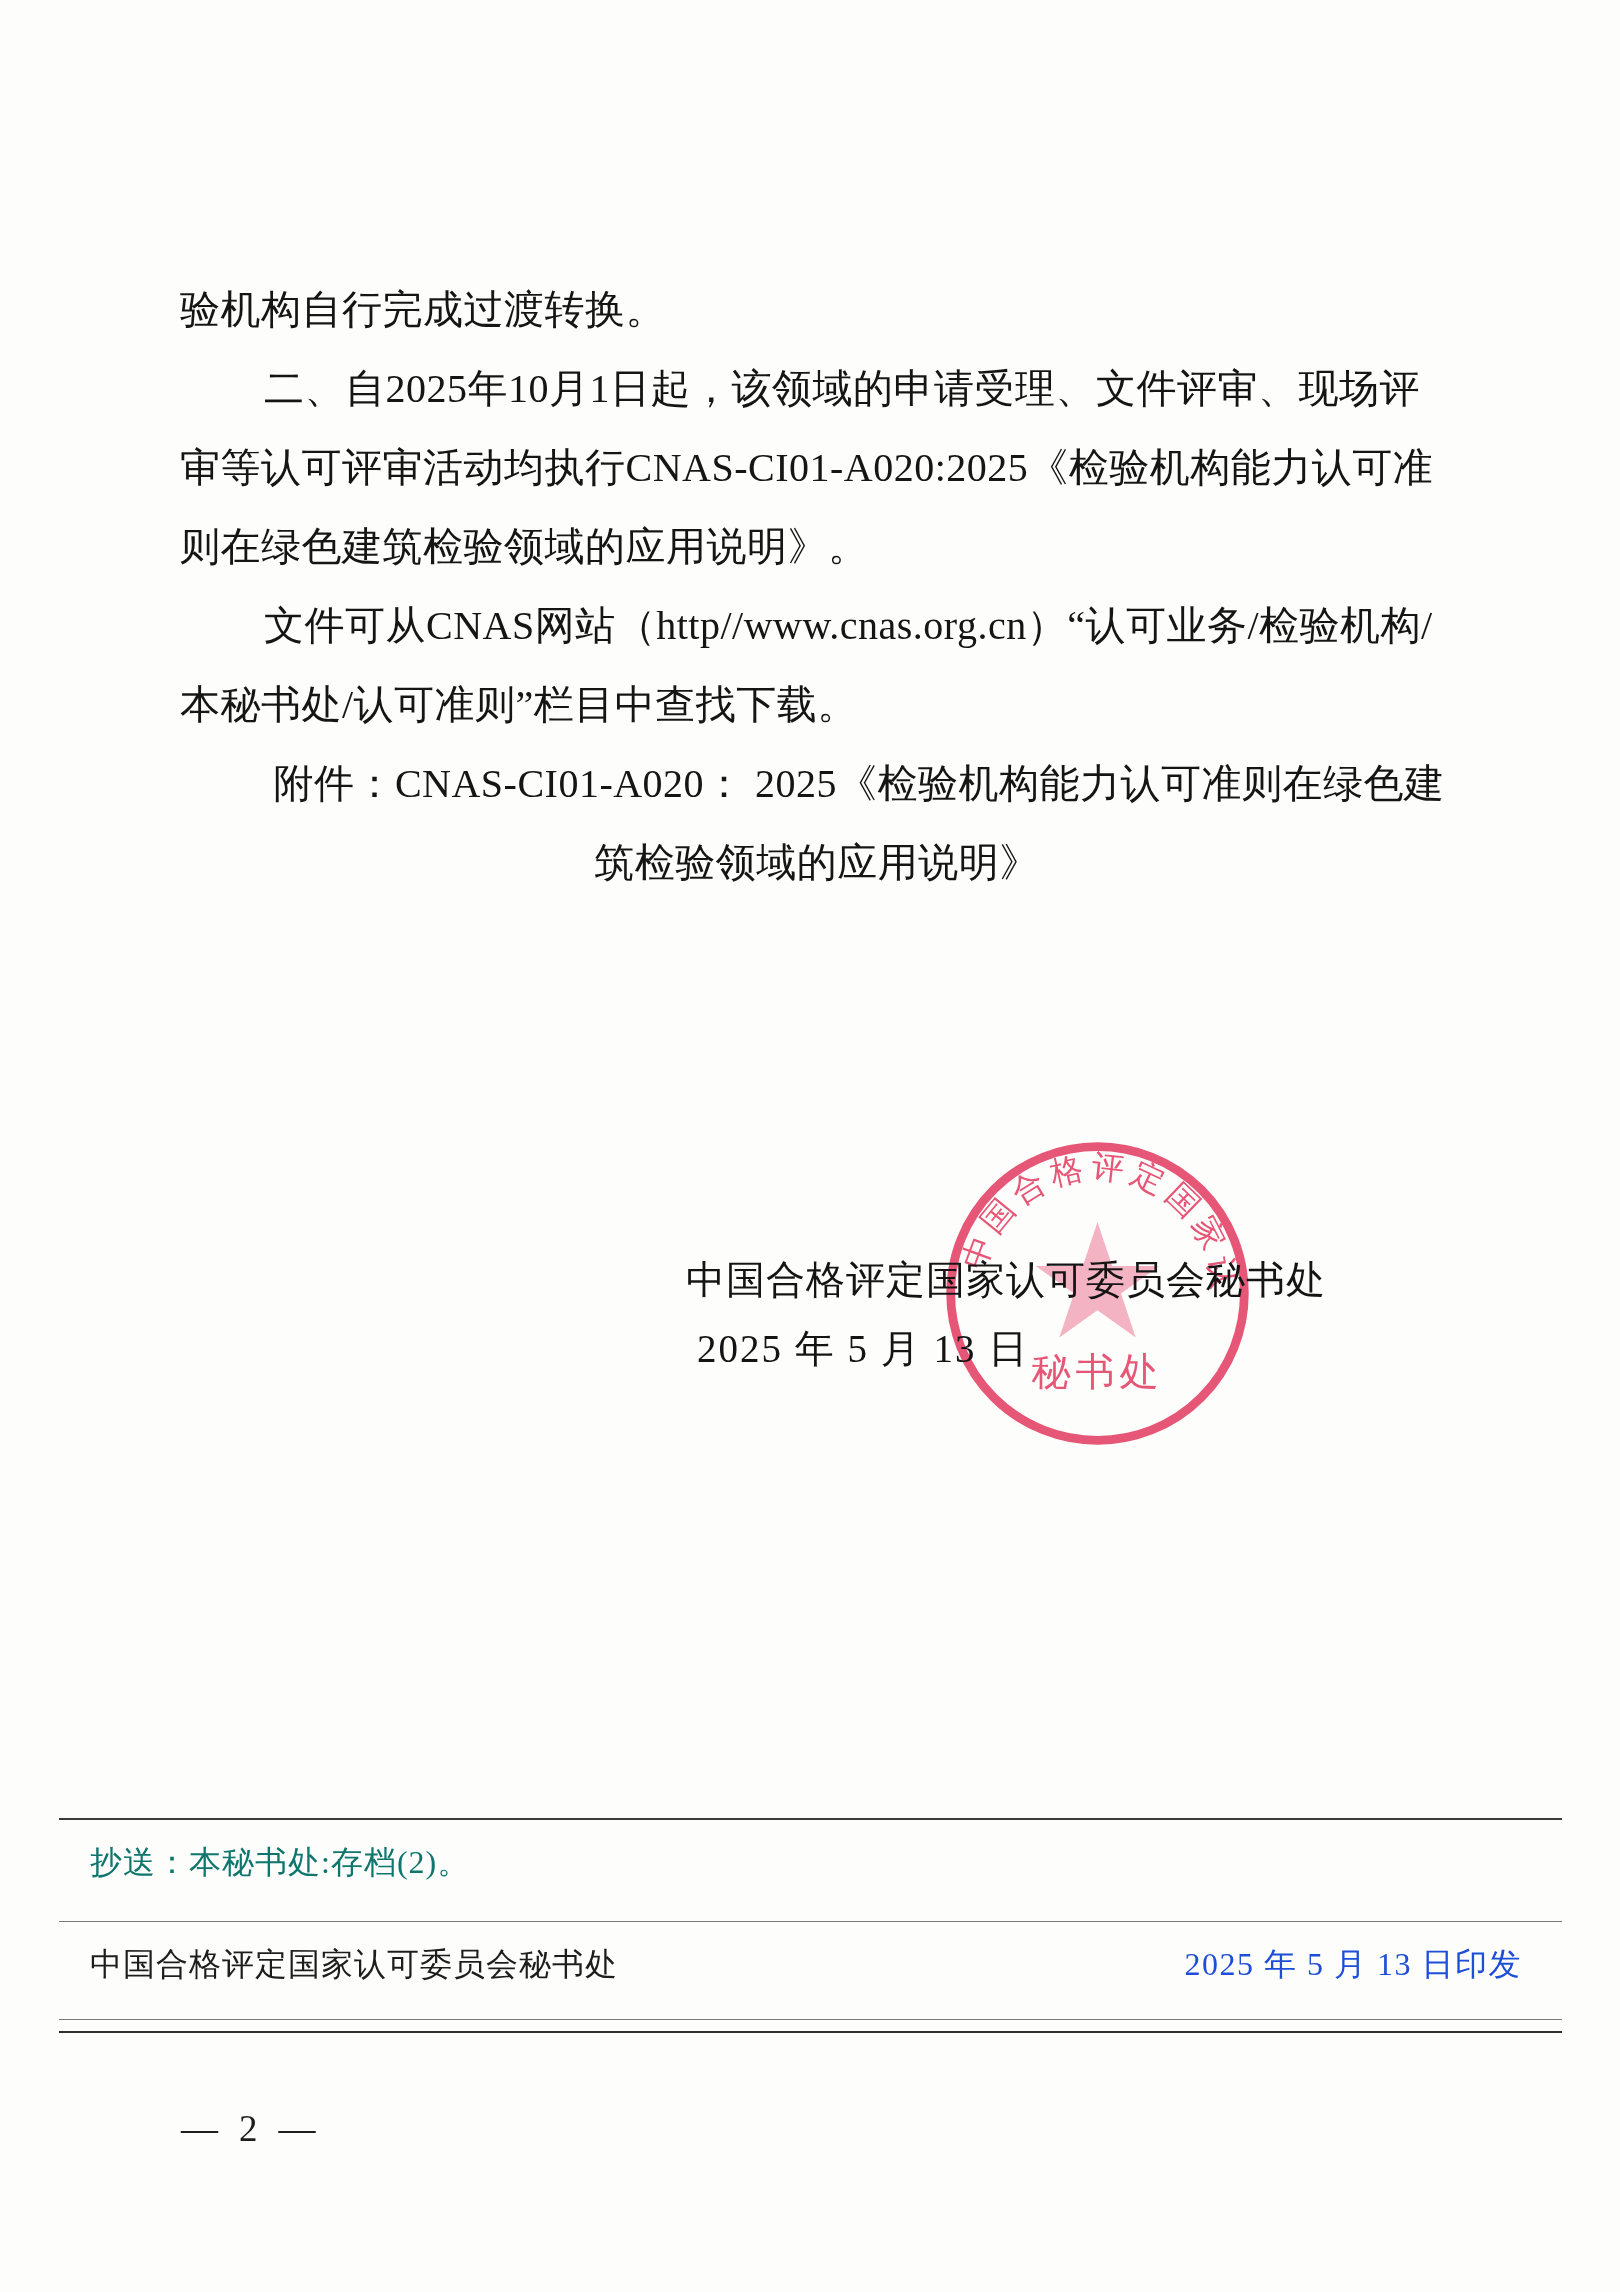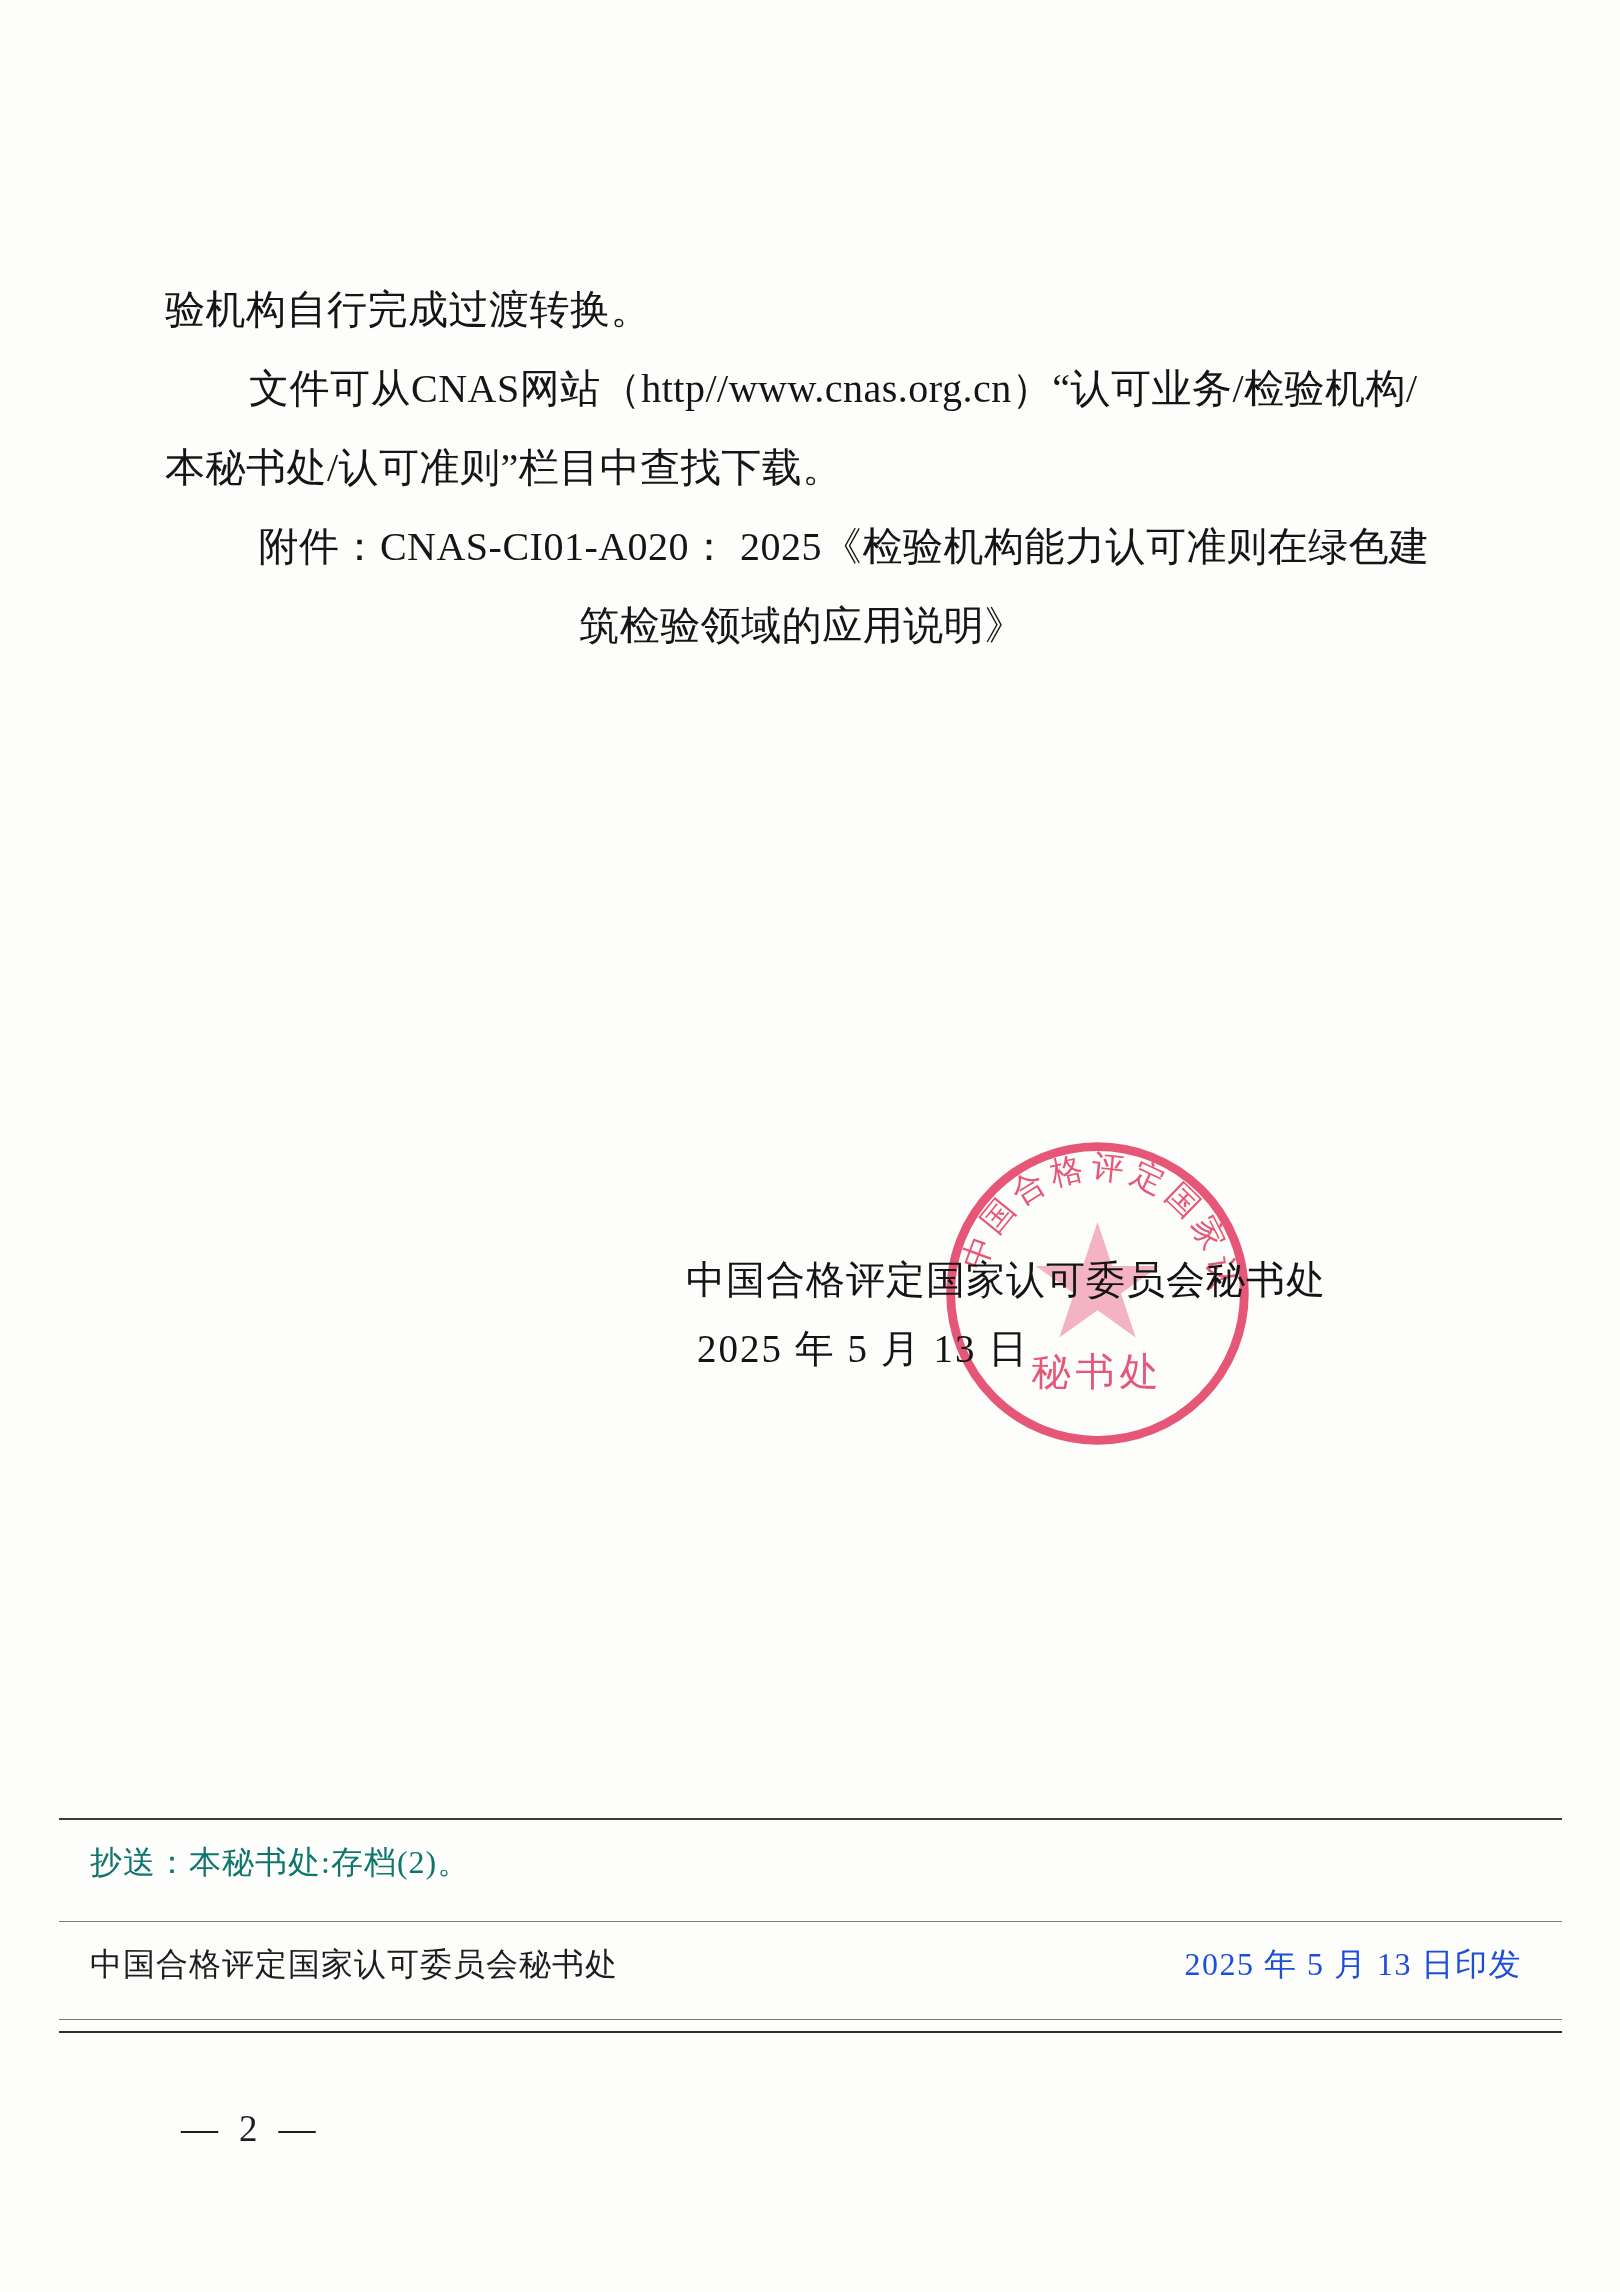--- a/index.html
+++ b/index.html
@@ -15,21 +15,21 @@
     color: #1a1a1a;
     overflow: hidden;
   }
   .page {
     position: absolute;
     inset: 0;
     background: #fdfdfb;
   }
   .content {
     position: absolute;
-    left: 165px;
+    left: 180px;
     top: 270px;
     width: 1274px;
     font-family: Liberation Serif, serif;
   }
   p.body-line {
     margin: 0 0 0 0;
     font-size: 40px;
     line-height: 79px;
     letter-spacing: 0.5px;
     color: #151515;
@@ -128,20 +128,21 @@
     white-space: pre;
   }
 </style>
 </head>
 <body>
 
 <div class="page">
 
   <div class="content">
     <p class="body-line">验机构自行完成过渡转换。</p>
+    <p class="body-line indent">二、自2025年10月1日起，该领域的申请受理、文件评审、现场评审等认可评审活动均执行CNAS-CI01-A020:2025《检验机构能力认可准则在绿色建筑检验领域的应用说明》。</p>
     <p class="body-line indent">文件可从CNAS网站（http//www.cnas.org.cn）“认可业务/检验机构/本秘书处/认可准则”栏目中查找下载。</p>
     <p class="body-line indent gap-block">附件：CNAS-CI01-A020： 2025《检验机构能力认可准则在绿色建筑检验领域的应用说明》</p>
   </div>
 
   <div class="seal">
     <svg width="323" height="323" viewBox="0 0 330 330" xmlns="http://www.w3.org/2000/svg">
       <g opacity="0.82">
         <circle cx="165" cy="165" r="150" fill="none" stroke="#e2325a" stroke-width="9"></circle>
         <path id="sealArcTop" d="M 165,165 m -118,0 a 118,118 0 1 1 236,0" fill="none" stroke="none"></path>
         <text font-family="'Liberation Serif', serif" font-size="33" fill="#e2325a" letter-spacing="6">

